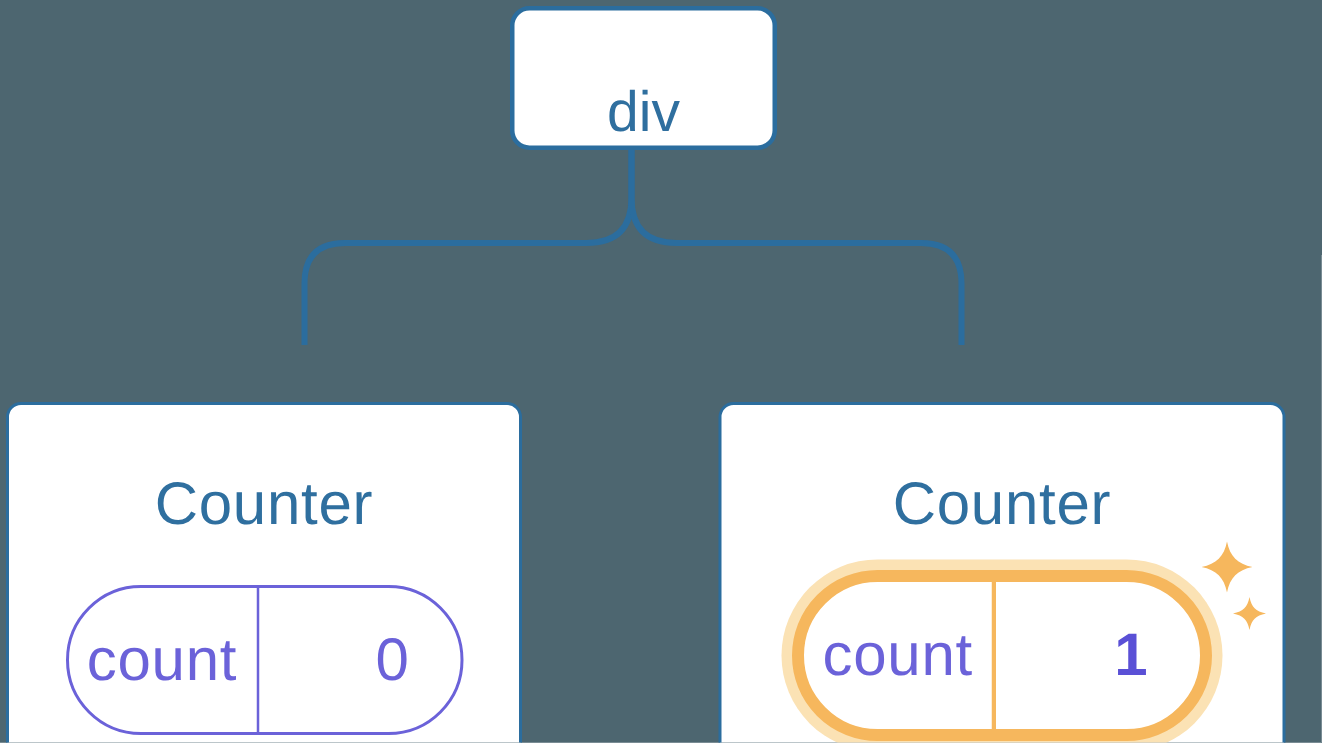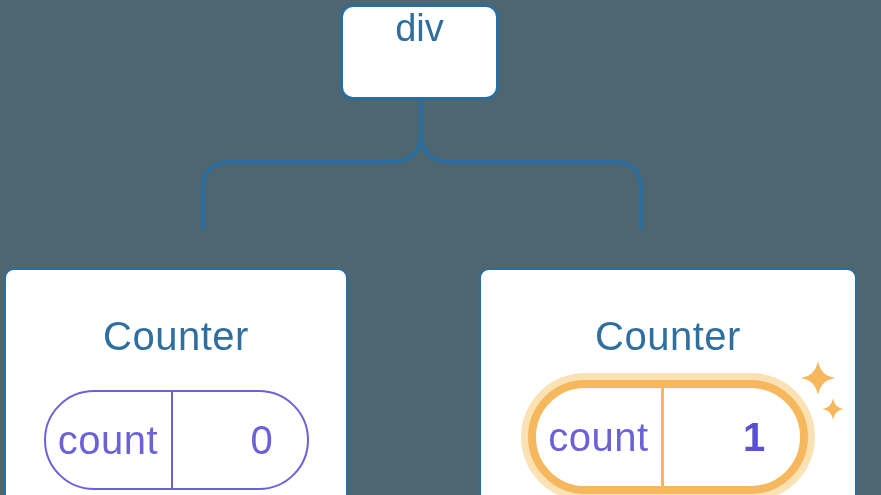--- a/index.html
+++ b/index.html
@@ -28,27 +28,27 @@
     fill: none;
     stroke: var(--line, #2b6d9e);
     stroke-width: 4;
   }
 
   
   .root-node {
     position: absolute;
     left: 340px;
     top: 4px;
-    width: 159px;
+    width: 178px;
     height: 96px;
     background: var(--cardBg, #ffffff);
     border: 3px solid var(--line, #2b6d9e);
     border-radius: 13px;
     display: flex;
-    align-items: flex-start;
+    align-items: flex-end;
     justify-content: center;
   }
   .root-node span {
     font-size: 38px;
     font-weight: 500;
     color: var(--textBlue, #2f6f9f);
   }
 
   
   .card {

